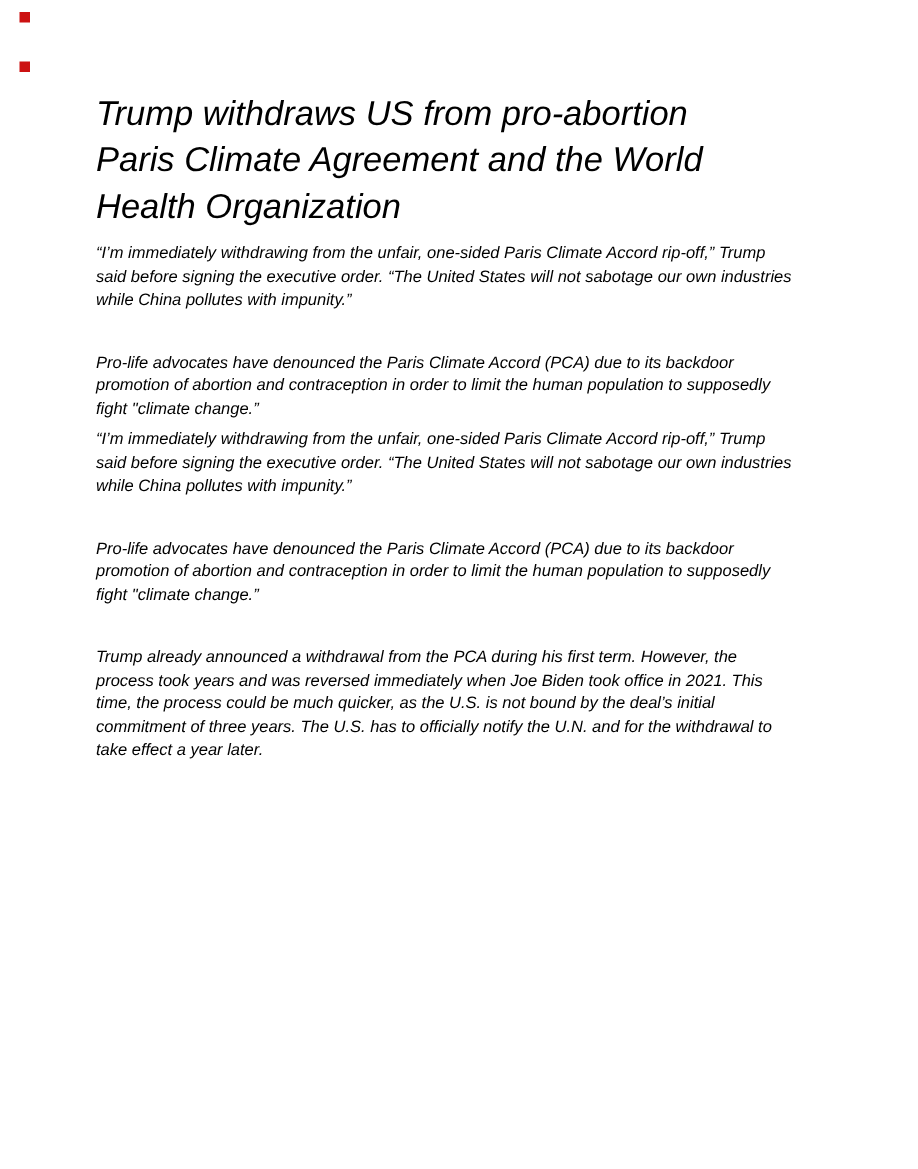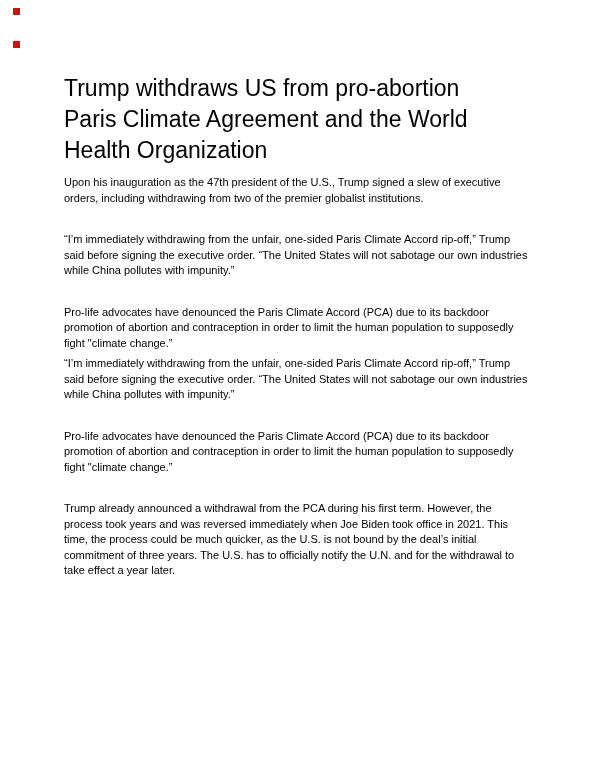--- a/index.html
+++ b/index.html
@@ -19,22 +19,23 @@
   .marker {
     position: absolute;
     width: 7px;
     height: 7px;
   }
   .marker-top    { left: 13px; top: 8px; }
   .marker-bottom { left: 13px; top: 41px; }
   .content {
     position: absolute;
     left: 64px;
-    top: 73px;
+    top: 60px;
     width: 467px;
+    font-style: italic;
   }
   .headline {
     font-size: 23px;
     line-height: 31px;
     font-weight: 400;
     margin: 0 0 9px 0;
     max-width: 440px;
     color: #000000;
   }
   .lede, .para {
@@ -53,21 +54,20 @@
 
   <span class="marker marker-top" style="background-color: rgb(204, 17, 17);"></span>
   <span class="marker marker-bottom" style="background-color: rgb(204, 17, 17);"></span>
 
   <div class="content">
 
     <h1 class="headline">Trump withdraws US from pro-abortion Paris Climate Agreement and the World Health Organization</h1>
 
 
 
-    <p class="para">Upon his inauguration as the 47th president of the U.S., Trump signed a slew of executive orders, including withdrawing from two of the premier globalist institutions.</p>
 
     <p class="para">“I’m immediately withdrawing from the unfair, one-sided Paris Climate Accord rip-off,” Trump said before signing the executive order. “The United States will not sabotage our own industries while China pollutes with impunity.”</p>
 
     <p class="para tight">Pro-life advocates have denounced the Paris Climate Accord (PCA) due to its backdoor promotion of abortion and contraception in order to limit the human population to supposedly fight "climate change.”</p>
 
     <p class="para">“I’m immediately withdrawing from the unfair, one-sided Paris Climate Accord rip-off,” Trump said before signing the executive order. “The United States will not sabotage our own industries while China pollutes with impunity.”</p>
 
     <p class="para">Pro-life advocates have denounced the Paris Climate Accord (PCA) due to its backdoor promotion of abortion and contraception in order to limit the human population to supposedly fight "climate change.”</p>
 
 

